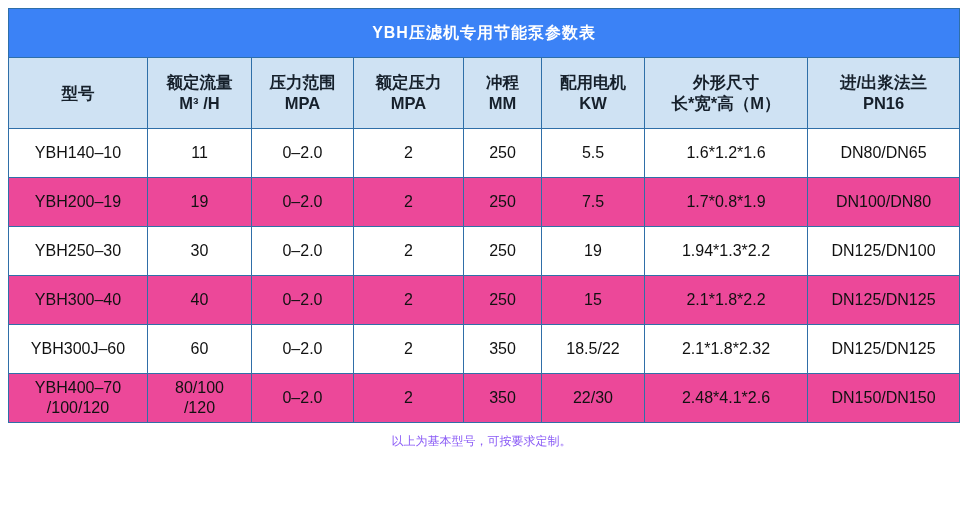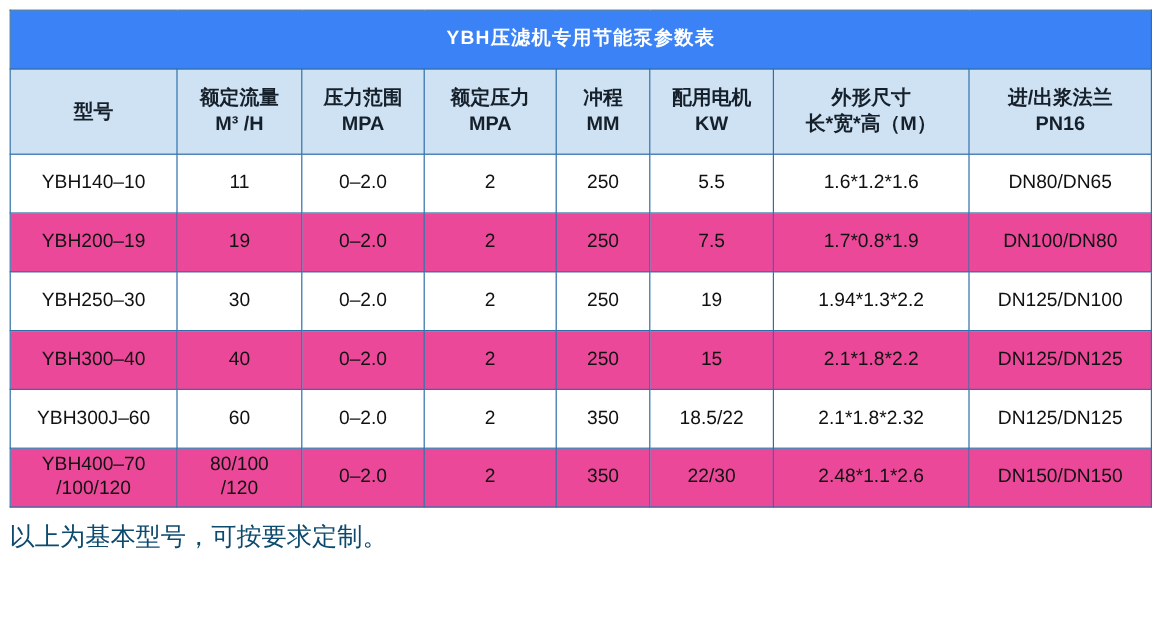--- a/index.html
+++ b/index.html
@@ -72,23 +72,23 @@
   td.model {
     font-size: 16.5px;
     margin-top: 14px;
   }
   td .ln {
     display: block;
   }
   .footnote {
     width: 951px;
     margin: 10px auto 0 auto;
-    text-align: left;
-    font-size: 21px;
-    color: #0c4a6e;
+    text-align: center;
+    font-size: 12px;
+    color: #8b5cf6;
     padding-right: 4px;
     box-sizing: border-box;
   }
   
   col.c0 { width: 139px; }
   col.c1 { width: 104px; }
   col.c2 { width: 102px; }
   col.c3 { width: 110px; }
   col.c4 { width: 78px; }
   col.c5 { width: 103px; }
@@ -225,19 +225,19 @@
           <span class="ln">/100/120</span>
         </td>
         <td>
           <span class="ln">80/100</span>
           <span class="ln">/120</span>
         </td>
         <td>0–2.0</td>
         <td>2</td>
         <td>350</td>
         <td>22/30</td>
-        <td>2.48*1.1*2.6</td>
+        <td>2.48*4.1*2.6</td>
         <td>DN150/DN150</td>
       </tr>
     </tbody>
   </table>
   <div class="footnote">以上为基本型号，可按要求定制。</div>
 </div>
 
 </body></html>

